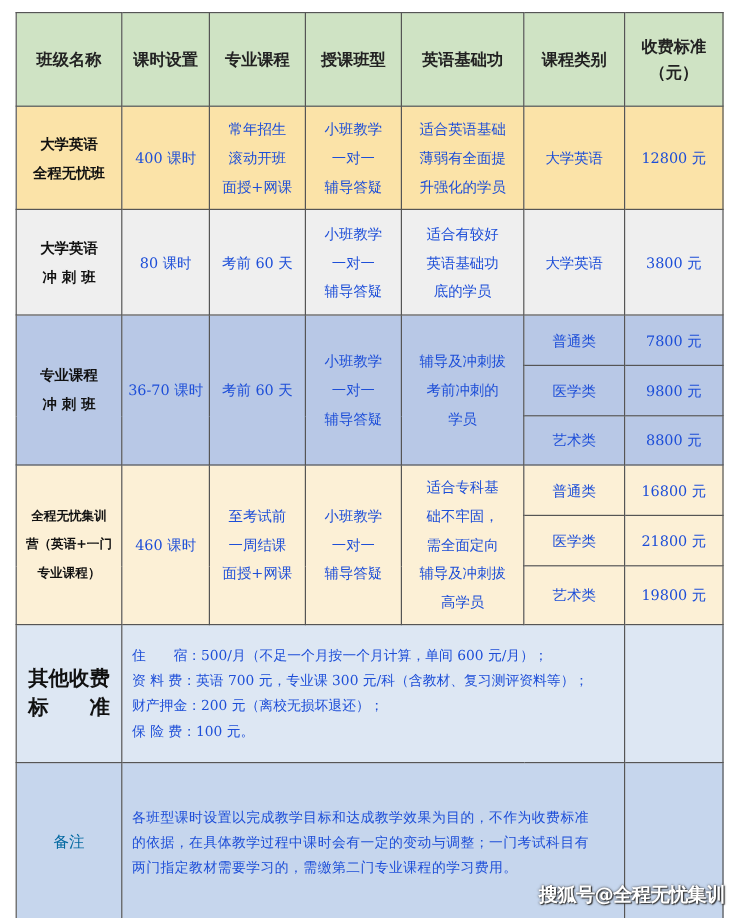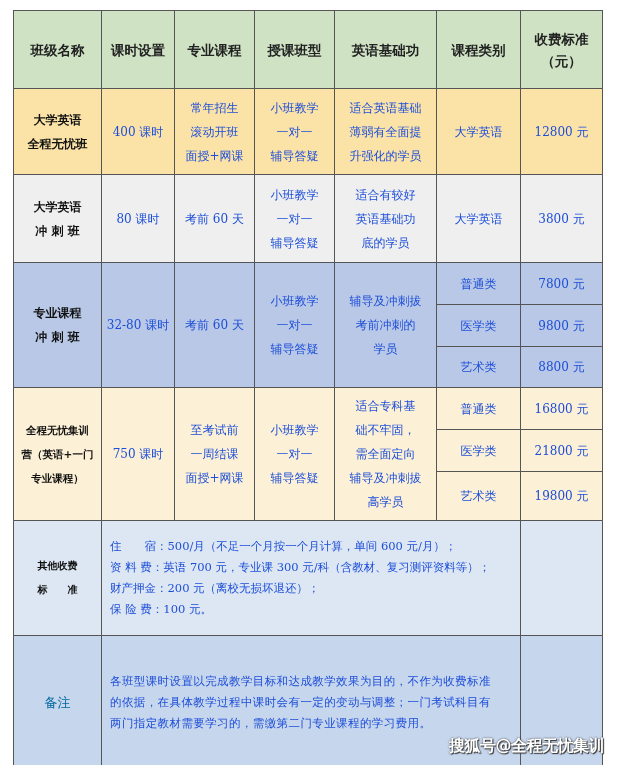--- a/index.html
+++ b/index.html
@@ -124,21 +124,21 @@
     <td>3800 元</td>
   </tr>
 
   <tr class="r3" style="height:42px">
     <td class="name" rowspan="3">
           <div class="lines">
             <span>专业课程</span>
             <span>冲 刺 班</span>
           </div>
         </td>
-    <td rowspan="3">32-80 课时</td>
+    <td rowspan="3">36-70 课时</td>
     <td rowspan="3">考前 60 天</td>
     <td rowspan="3">
           <div class="lines">
             <span>小班教学</span>
             <span>一对一</span>
             <span>辅导答疑</span>
           </div>
         </td>
     <td rowspan="3">
           <div class="lines">
@@ -160,21 +160,21 @@
   </tr>
 
   <tr class="r4" style="height:42px">
     <td class="name small" rowspan="3">
           <div class="lines">
             <span>全程无忧集训</span>
             <span>营（英语+一门</span>
             <span>专业课程）</span>
           </div>
         </td>
-    <td rowspan="3">750 课时</td>
+    <td rowspan="3">460 课时</td>
     <td rowspan="3">
           <div class="lines">
             <span>至考试前</span>
             <span>一周结课</span>
             <span>面授+网课</span>
           </div>
         </td>
     <td rowspan="3">
           <div class="lines">
             <span>小班教学</span>
@@ -197,21 +197,21 @@
   <tr class="r4" style="height:42px">
     <td>医学类</td>
     <td>21800 元</td>
   </tr>
   <tr class="r4" style="height:49px">
     <td>艺术类</td>
     <td>19800 元</td>
   </tr>
 
   <tr class="r5" style="height:115px">
-    <td class="name" style="font-size:10px">
+    <td class="name" style="font-size:17px">
           <div class="lines">
             <span>其他收费</span>
             <span>标　　准</span>
           </div>
         </td>
     <td class="left" colspan="5">
       <div class="lines">
         <span>住　　宿：500/月（不足一个月按一个月计算，单间 600 元/月）；</span>
         <span>资 料 费：英语 700 元，专业课 300 元/科（含教材、复习测评资料等）；</span>
         <span>财产押金：200 元（离校无损坏退还）；</span>

